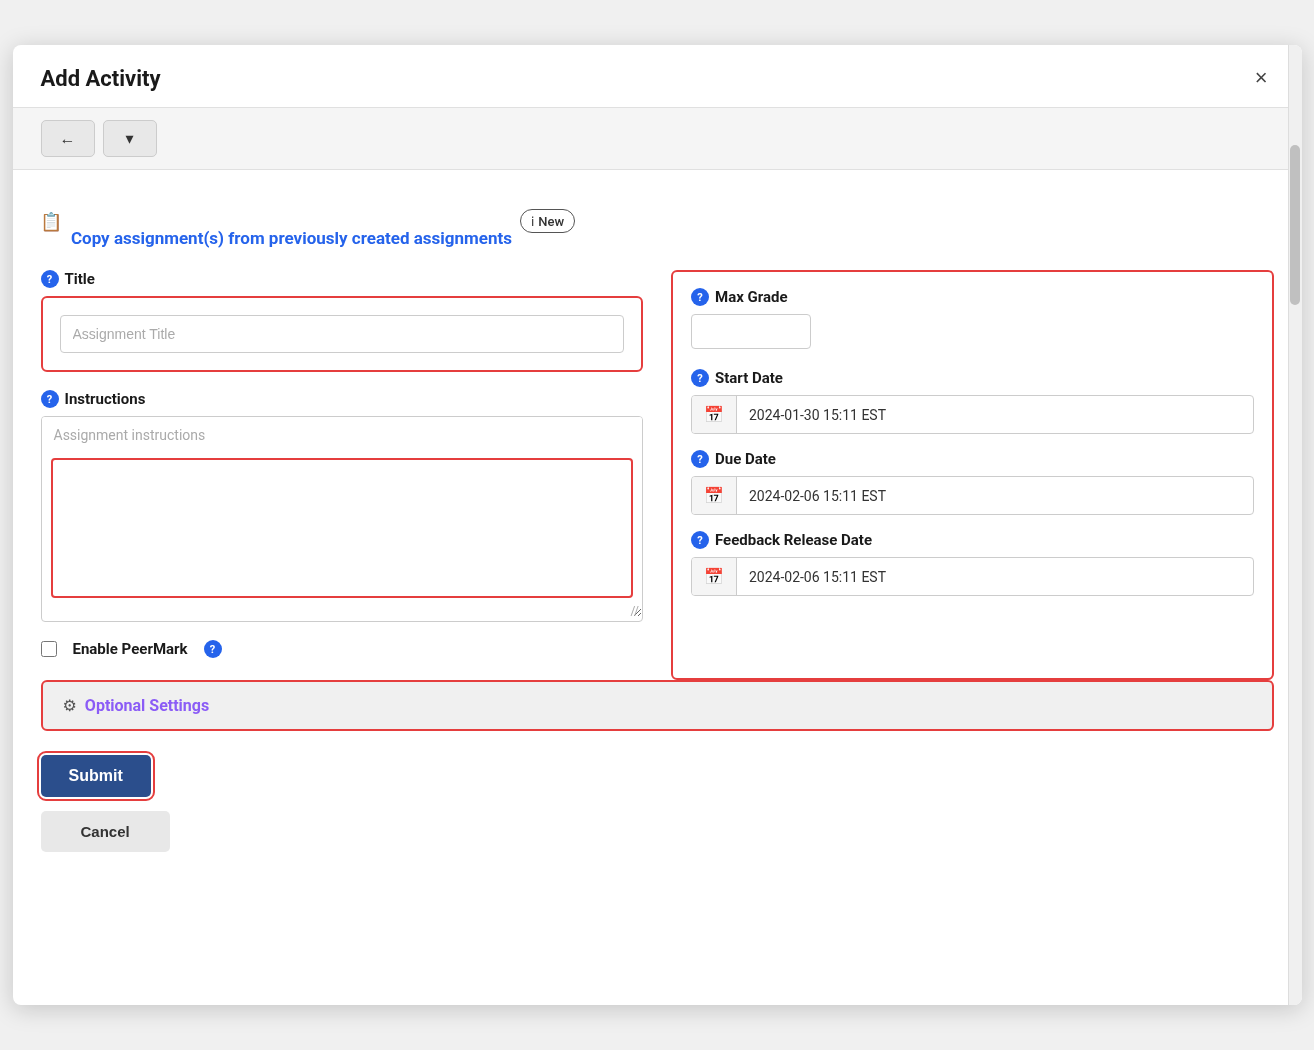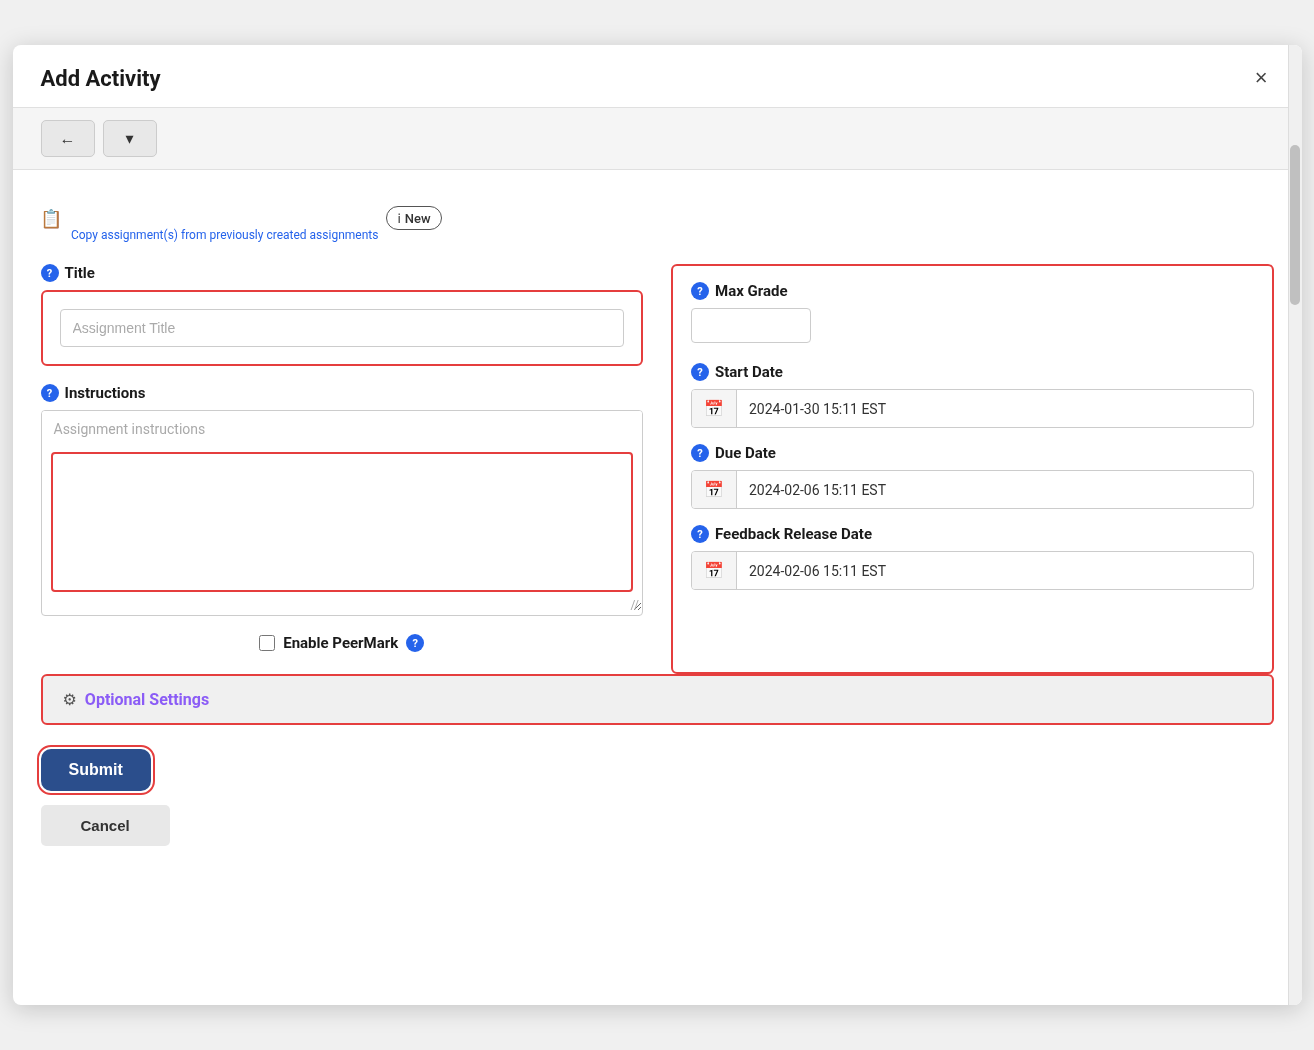--- a/index.html
+++ b/index.html
@@ -73,22 +73,22 @@
       align-items: center;
       gap: 8px;
       margin-bottom: 22px;
     }
     .copy-link-icon {
       color: #2563eb;
       font-size: 18px;
     }
     .copy-link-text {
       color: #2563eb;
-      font-weight: 400;
-      font-size: 12px;
+      font-weight: 700;
+      font-size: 17px;
       text-decoration: none;
       cursor: pointer;
       margin-top: 34px;
     }
     .new-badge {
       display: inline-flex;
       align-items: center;
       gap: 4px;
       border: 1.5px solid #555;
       border-radius: 20px;
@@ -224,24 +224,23 @@
     }
     .date-value {
       padding: 9px 12px;
       font-size: 14px;
       color: #333;
       flex: 1;
     }
     .enable-peermark {
       display: flex;
       align-items: center;
-      gap: 8px;
+      gap: 16px;
       margin-bottom: 22px;
       margin-top: 4px;
-      justify-content: center;
     }
     .peermark-checkbox {
       width: 16px;
       height: 16px;
       cursor: pointer;
       accent-color: #2563eb;
     }
     .peermark-label {
       font-weight: 700;
       font-size: 15px;
@@ -261,21 +260,21 @@
     .gear-icon { font-size: 16px; color: #555; }
     .optional-settings-label {
       font-weight: 700;
       font-size: 16px;
       color: #8b5cf6;
     }
     .submit-btn {
       background: #2b4e8c;
       color: #fff;
       border: none;
-      border-radius: 10px;
+      border-radius: 5px;
       padding: 12px 28px;
       font-size: 16px;
       font-weight: 600;
       cursor: pointer;
       margin-bottom: 14px;
       outline: 2.5px solid #e53e3e;
       outline-offset: 2px;
       display: block;
     }
     .cancel-btn {

